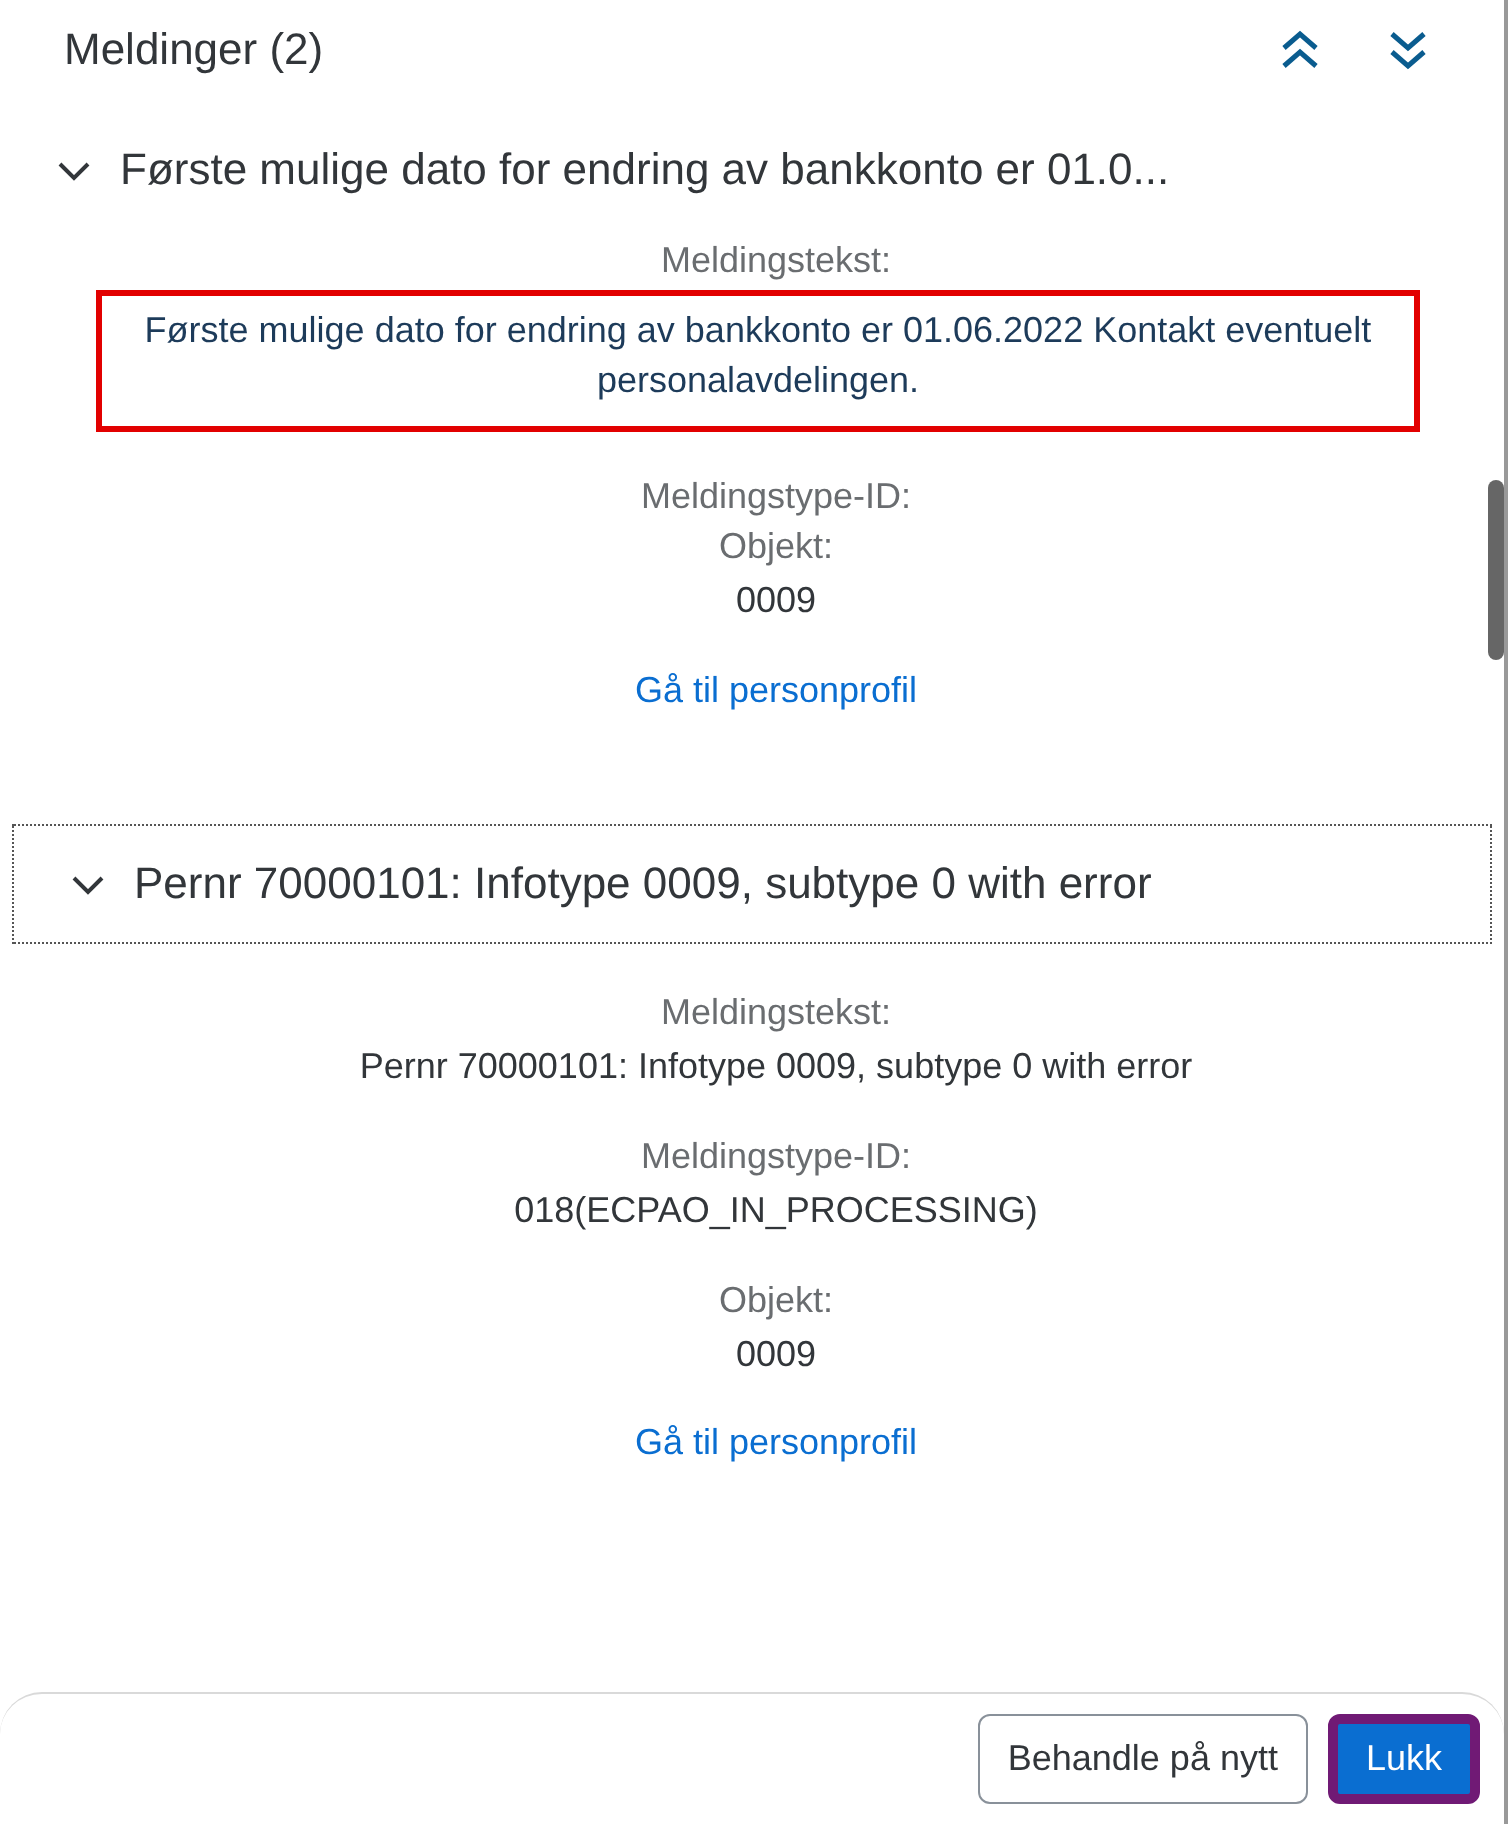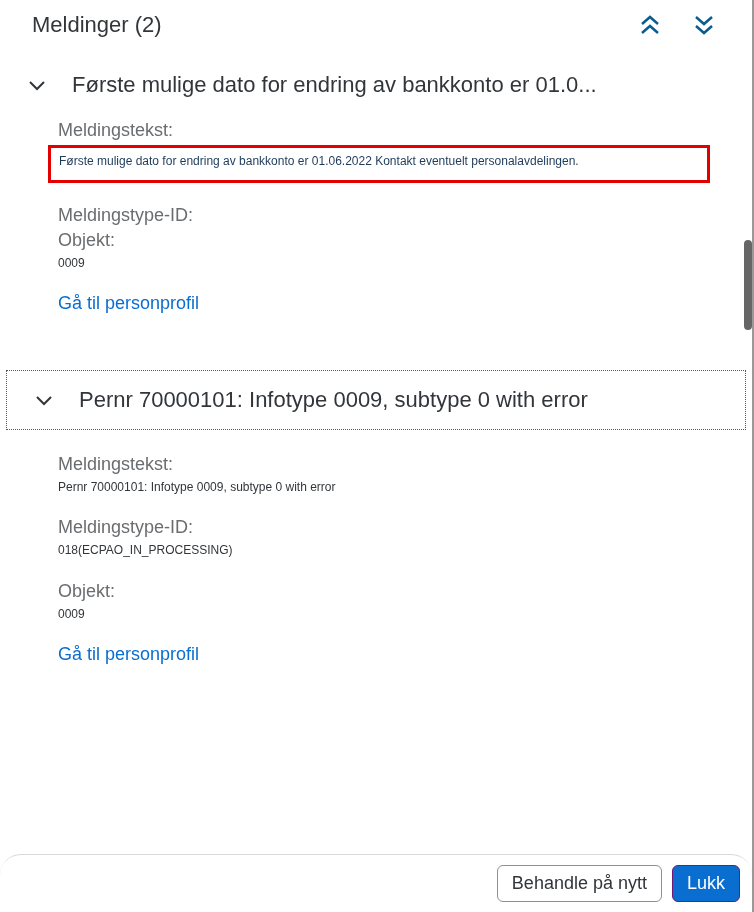--- a/index.html
+++ b/index.html
@@ -62,21 +62,21 @@
       width: 24px;
       height: 22px;
     }
     .message-item {
       padding: 0;
     }
     .message-header-row {
       display: flex;
       align-items: center;
       padding: 16px 22px 16px 26px;
-      gap: 24px;
+      gap: 12px;
     }
     .message-header-row.dotted {
       border: 1px dotted #555;
       margin: 0 6px;
     }
     .expand-btn {
       background: none;
       border: none;
       cursor: pointer;
       color: #32363a;
@@ -92,29 +92,30 @@
     .message-title {
       font-size: 22px;
       color: #32363a;
       white-space: nowrap;
       overflow: hidden;
       text-overflow: ellipsis;
       flex: 1;
     }
     .message-body {
       padding: 6px 34px 28px 58px;
+      text-align: center;
     }
     .field-label {
       color: #6a6d70;
       font-size: 18px;
       margin-bottom: 4px;
     }
     .field-value {
       color: #32363a;
-      font-size: 12px;
+      font-size: 18px;
       margin-bottom: 22px;
       line-height: 1.4;
     }
     .field-value.highlighted {
       border: 3px solid #e20000;
       padding: 5px 8px 10px 8px;
       color: #1d3b5a;
       margin-left: -10px;
       margin-right: 8px;
     }
@@ -142,21 +143,21 @@
       cursor: pointer;
       font-family: inherit;
     }
     .btn-secondary {
       background: #fff;
       border: 1px solid #89919a;
       color: #32363a;
     }
     .btn-primary {
       background: #0a6ed1;
-      border: 1px solid #701a75;
+      border: 5px solid #701a75;
       color: #fff;
     }
     .content {
       flex: 1;
       overflow: hidden;
     }
   </style>
 </head>
 <body>
 

